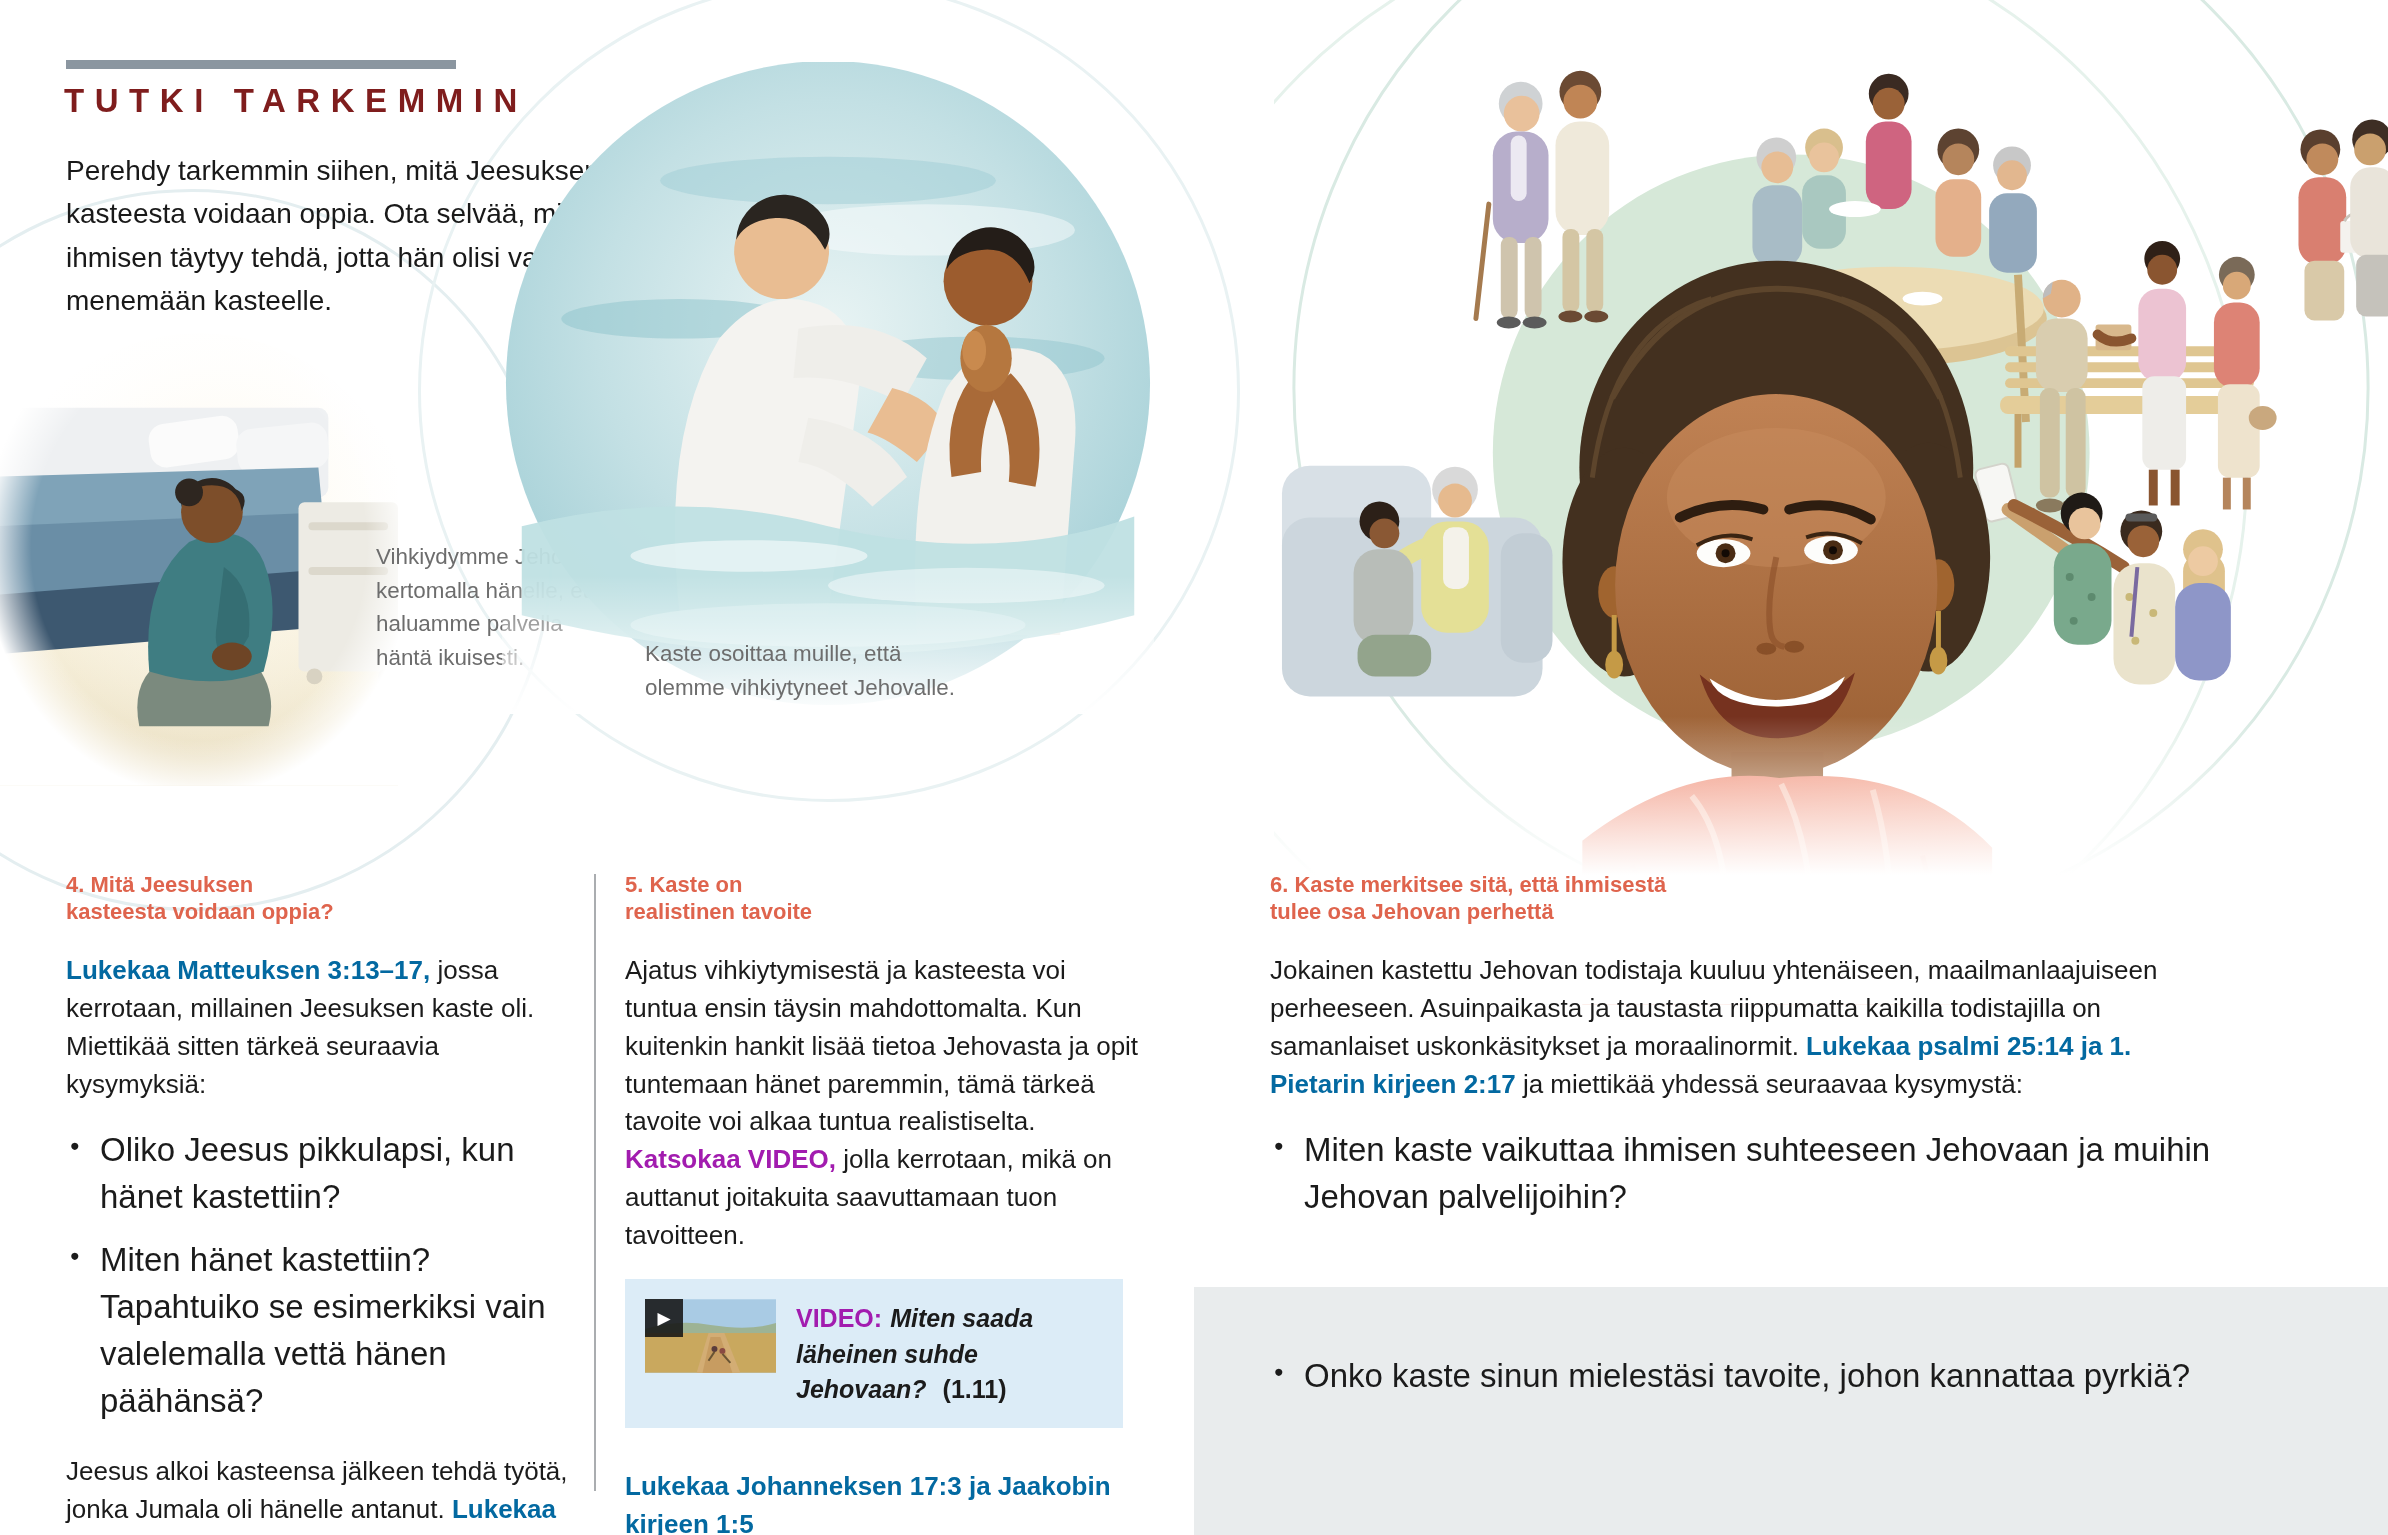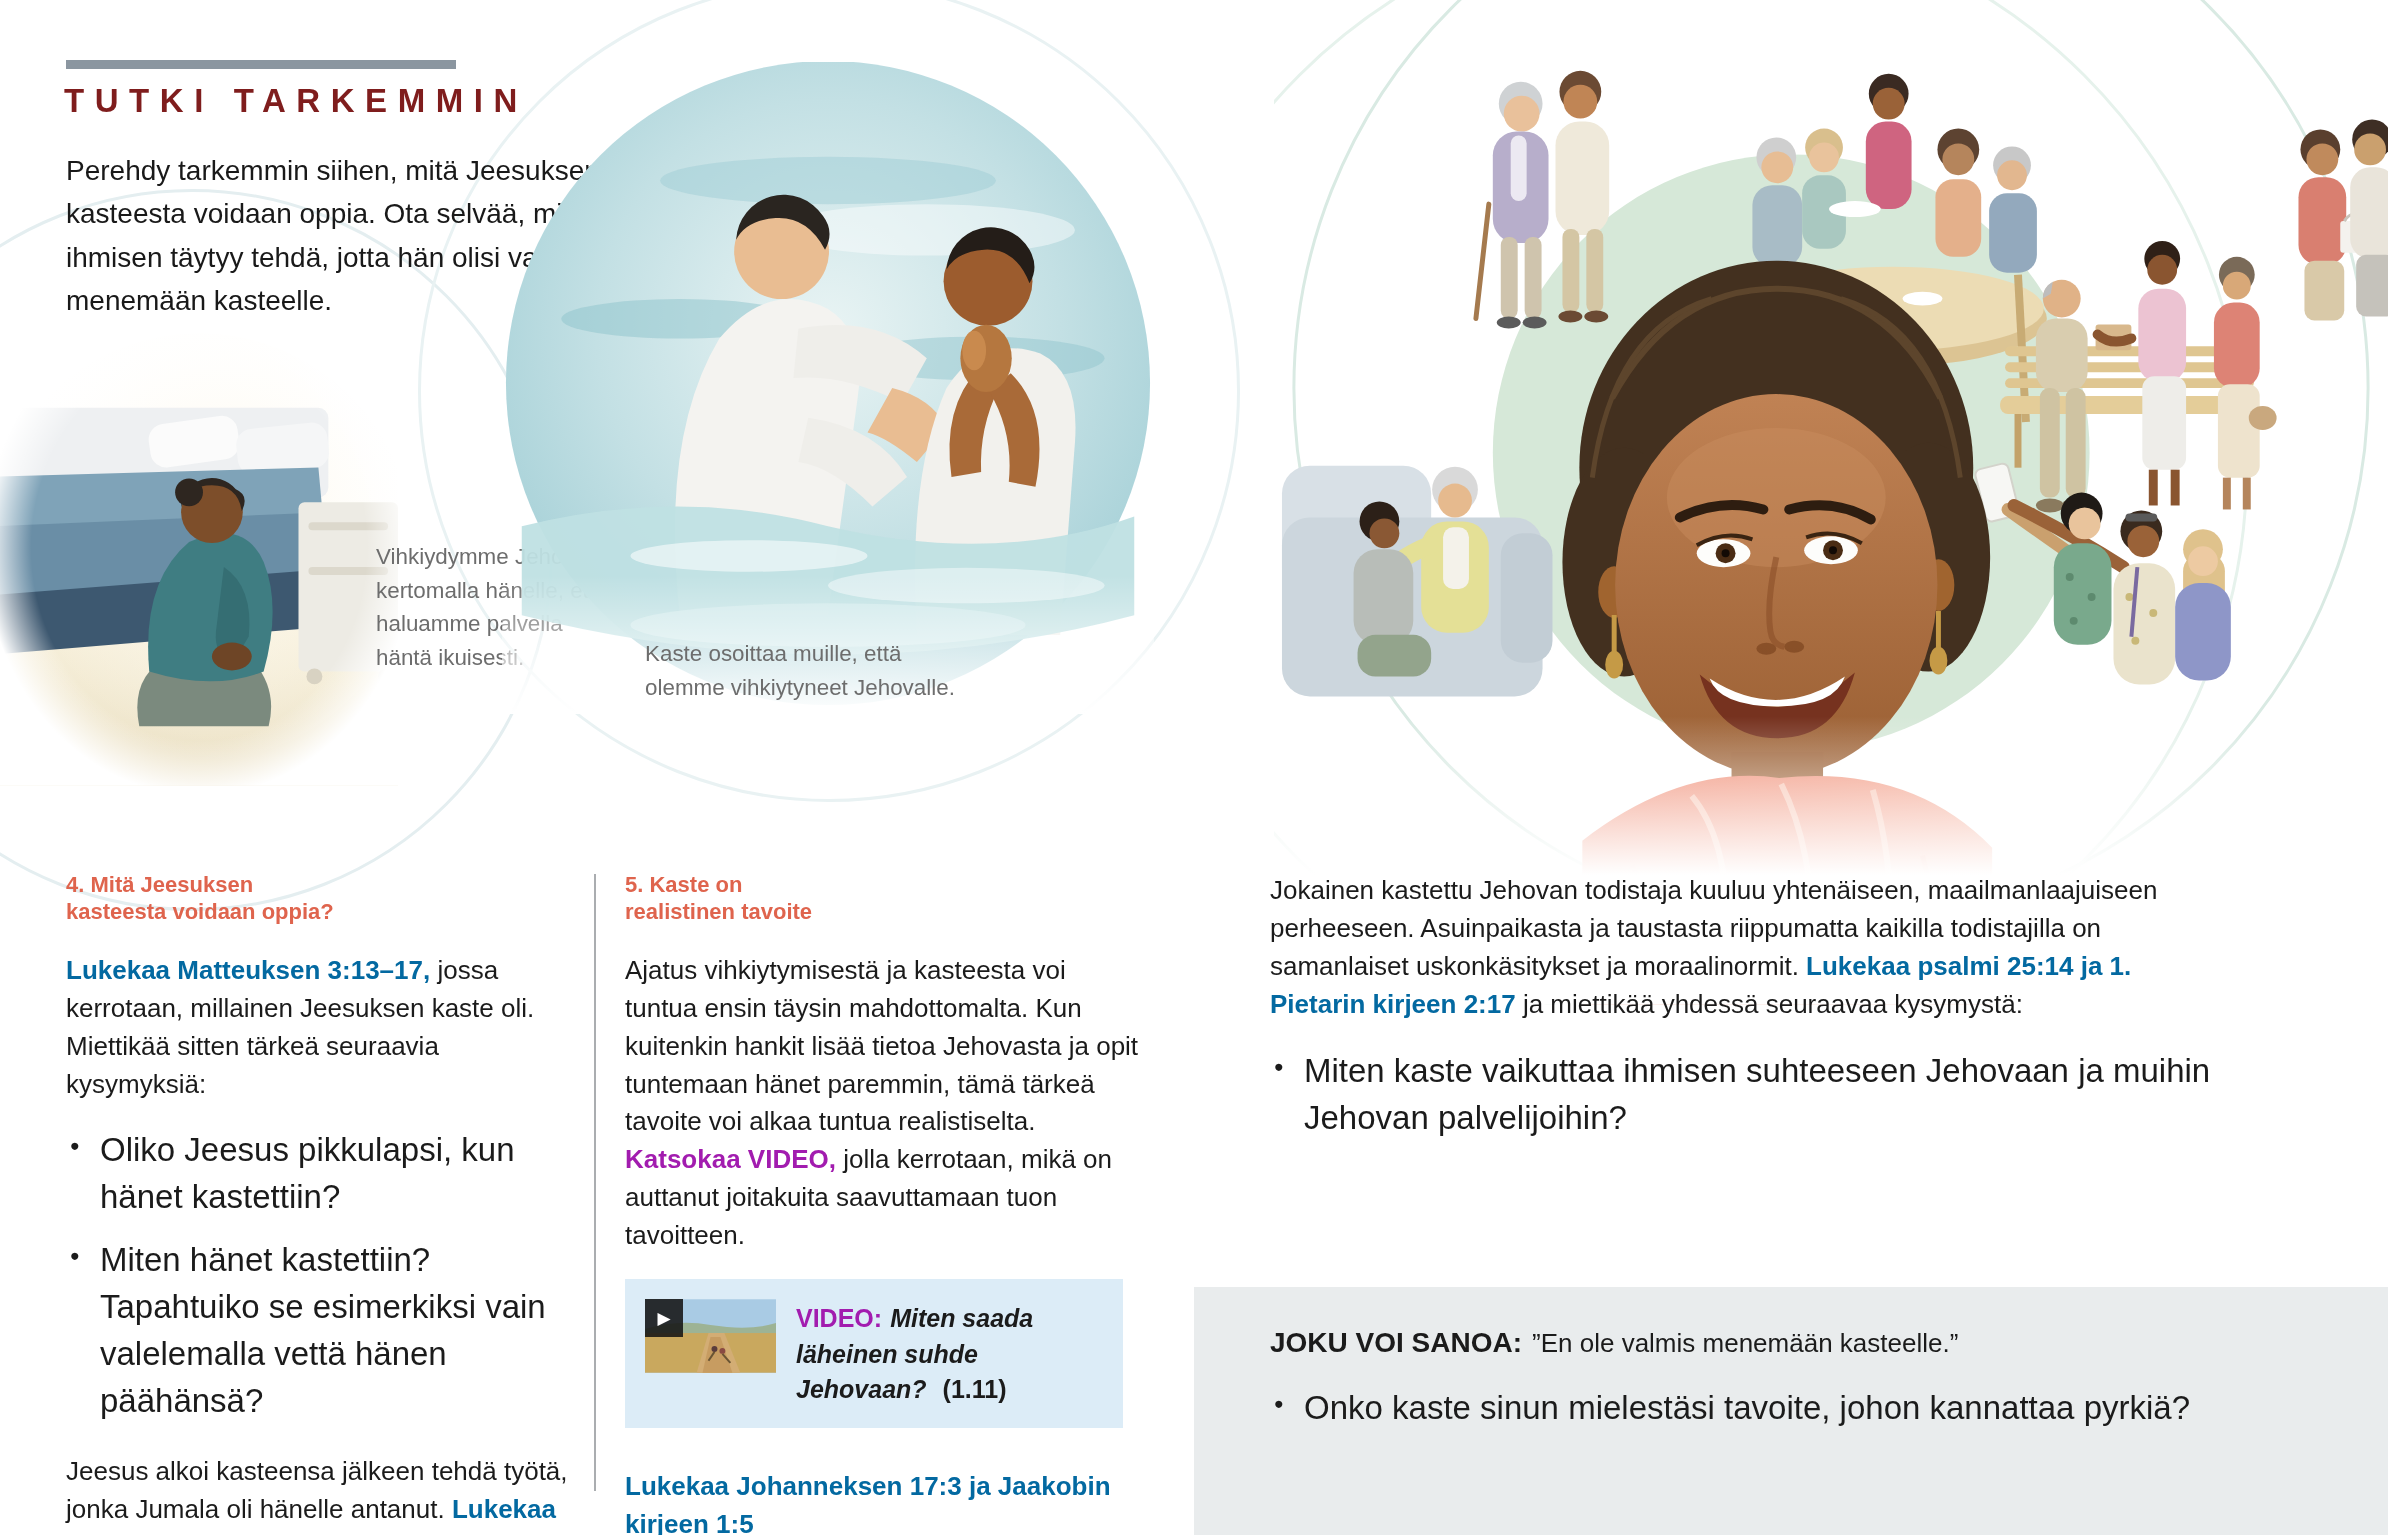--- a/index.html
+++ b/index.html
@@ -375,29 +375,28 @@
         <div class="playbtn">▶</div>
       </div>
       <div class="vtext"><span class="blue">VIDEO:</span><span class="vtitle">Miten saada läheinen suhde Jehovaan?</span><span class="vdur">(1.11)</span></div>
     </div>
 
     <p><span class="ref">Lukekaa Johanneksen 17:3 ja Jaakobin kirjeen 1:5</span></p>
 
   </div>
 
   <div class="col c3">
+    <h2>6. Kaste merkitsee sitä, että ihmisestä
+tulee osa Jehovan perhettä</h2>
     <p style="width:945px;"><span>Jokainen kastettu Jehovan todistaja kuuluu yhtenäiseen, maailmanlaajuiseen perheeseen. Asuinpaikasta ja taustasta riippumatta kaikilla todistajilla on samanlaiset uskonkäsitykset ja moraalinormit. </span><span class="ref">Lukekaa psalmi 25:14 ja 1. Pietarin kirjeen 2:17</span><span> ja miettikää yhdessä seuraavaa kysymystä:</span></p>
     <ul class="bul" style="width:945px;">
       <li>Miten kaste vaikuttaa ihmisen suhteeseen Jehovaan ja muihin Jehovan palvelijoihin?</li>
     </ul>
   </div>
 
   <div class="quotebox">
-    <div>
-      <span class="qlabel">JOKU VOI SANOA:</span><span class="qtext">”En ole valmis menemään kasteelle.”</span>
-    </div>
     <ul class="bul">
       <li>Onko kaste sinun mielestäsi tavoite, johon kannattaa pyrkiä?</li>
     </ul>
   </div>
 
 </div>
 
 
 </body></html>

